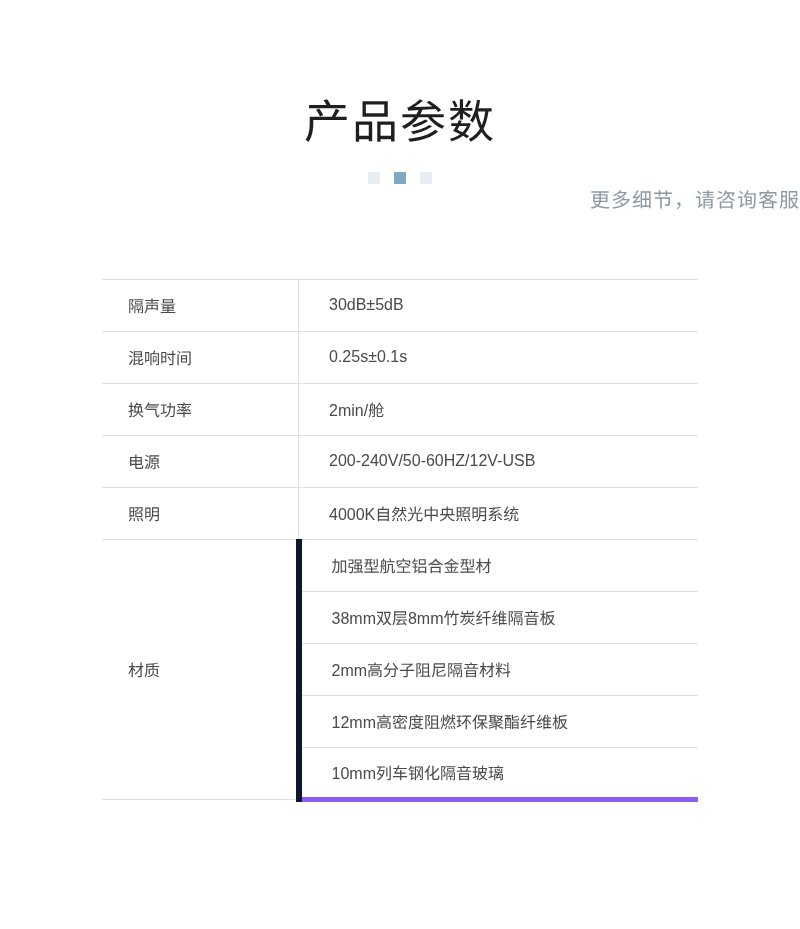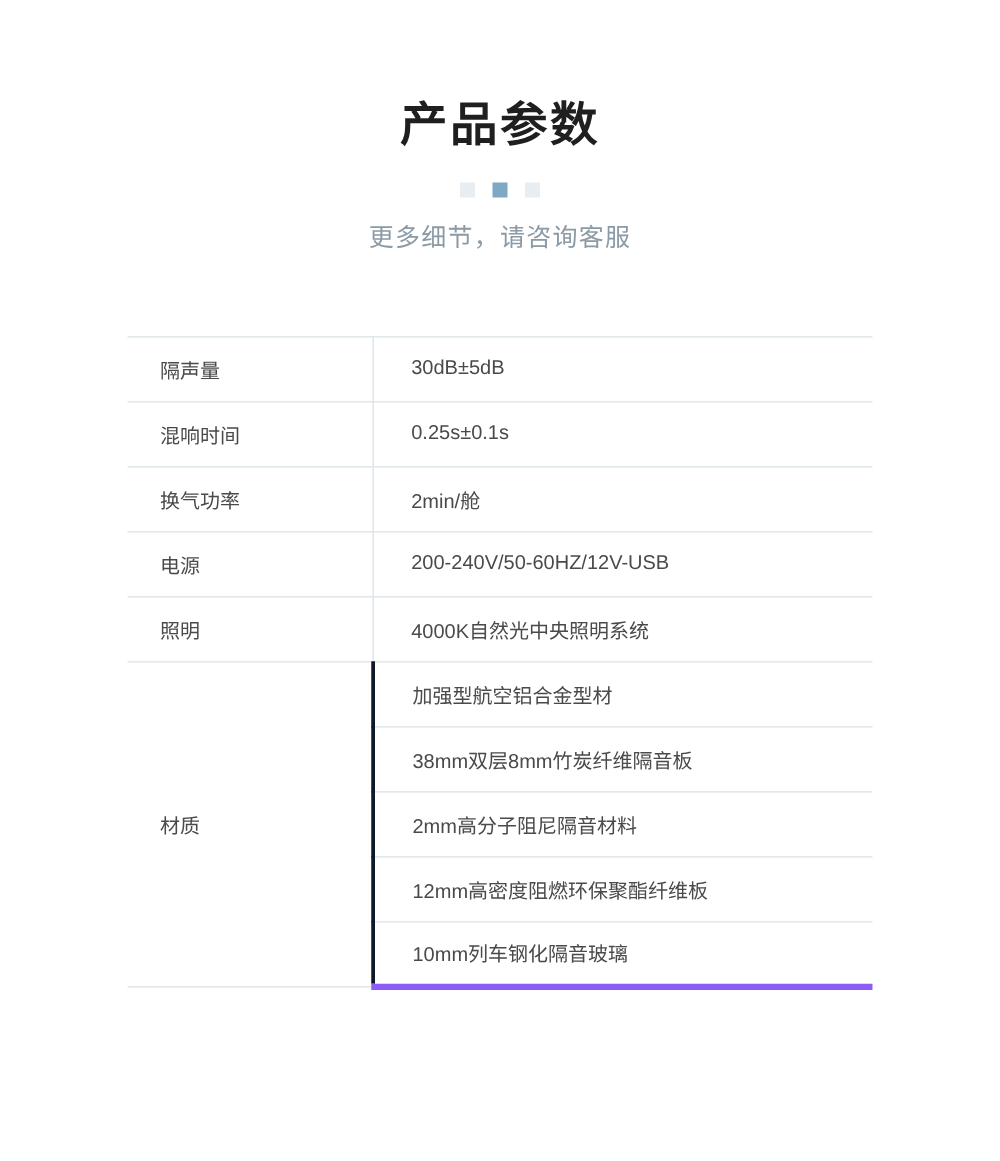--- a/index.html
+++ b/index.html
@@ -20,47 +20,47 @@
     height: 929px;
     box-sizing: border-box;
   }
 
   
   .header {
     padding-top: 78px;
     text-align: center;
   }
   .title {
-    font-size: 38px;
-    font-weight: bold;
+    font-size: 46px;
+    font-weight: normal;
     letter-spacing: 2px;
     color: #1f1f1f;
     line-height: 1.25;
-    margin: 0;
+    margin: 16px;
   }
   .dots {
     margin-top: 20px;
     display: flex;
     justify-content: center;
     align-items: center;
     gap: 14px;
   }
   .dot {
     width: 12px;
     height: 12px;
     background: #e8edf1;
   }
   .dot.active {
     background: #7fa8c4;
   }
   .subtitle {
-    margin-top: 16px;
     font-size: 20px;
     color: #8b9aa5;
     letter-spacing: 1px;
+    text-align: right;
   }
 
   
   .spec-table {
     margin: 0 auto;
     margin-top: 66px;
     width: 596px;
     border-collapse: collapse;
     table-layout: fixed;
   }
@@ -81,21 +81,21 @@
     color: #4a4a4a;
   }
   .value-cell {
     padding-left: 30px !important;
     color: #4a4a4a;
   }
   .first-row td {
     border-top: 1px solid #d9e2e8;
   }
   .material-label {
-    border-right: 3px solid #0f172a;
+    border-right: 6px solid #0f172a;
     border-bottom: 1px solid #d9e2e8;
     margin-top: 16px;
   }
   .material-last td {
     border-bottom: 5px solid #8b5cf6;
   }
 </style>
 </head>
 <body>
 

